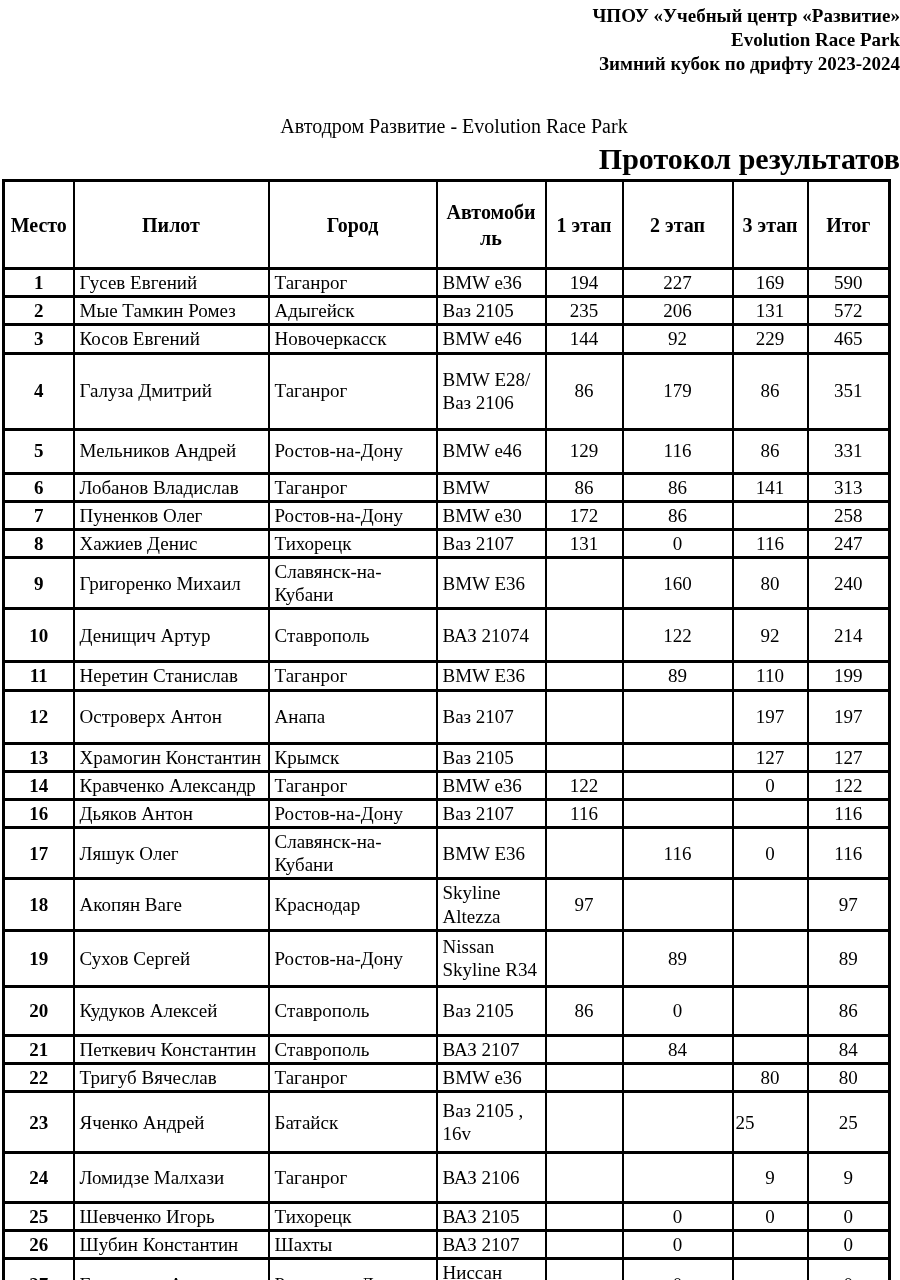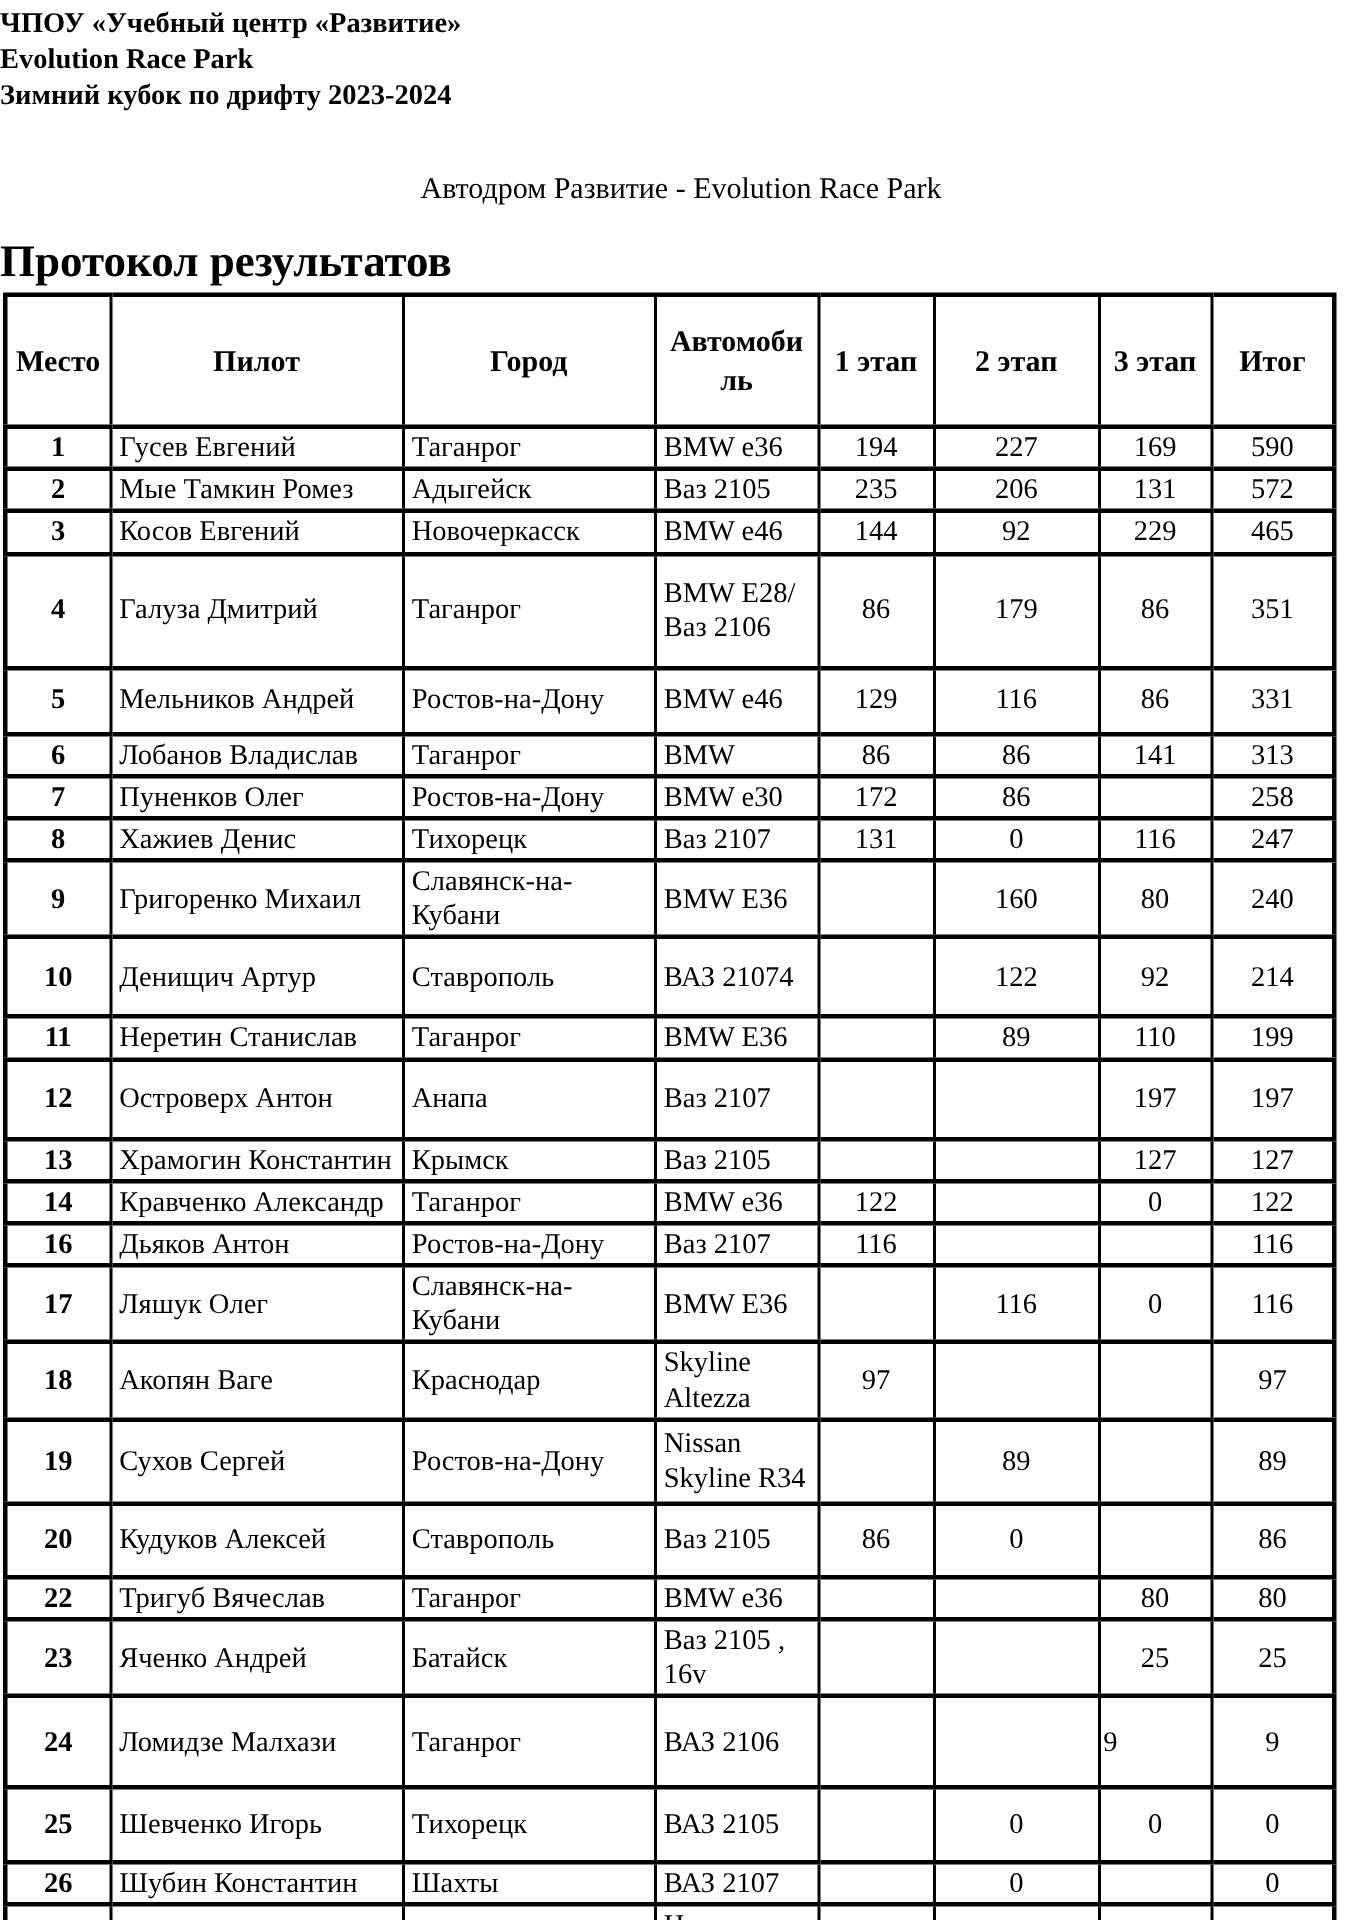--- a/index.html
+++ b/index.html
@@ -8,37 +8,37 @@
     position: relative;
     width: 900px;
     height: 1280px;
     background: #ffffff;
     color: #000000;
     font-family: "Liberation Serif", "DejaVu Serif", serif;
     overflow: hidden;
   }
   .org-header {
     padding-top: 4px;
-    text-align: left;
+    text-align: right;
   }
   .org-header .org-line {
     font-weight: bold;
     font-size: 19px;
     line-height: 24px;
   }
   .venue-line {
     margin-top: 38px;
     margin-left: 8px;
     font-size: 20px;
     line-height: 24px;
     text-align: center;
   }
   .doc-title {
-    margin-top: 20px;
-    text-align: left;
+    margin-top: 4px;
+    text-align: right;
     font-weight: bold;
     font-size: 30px;
     line-height: 34px;
   }
   table.results {
     margin-left: 2px;
     margin-top: 3px;
     border-collapse: collapse;
     table-layout: fixed;
     width: 886px;
@@ -317,20 +317,30 @@
           <td class="cell-place">20</td>
           <td class="cell-text">Кудуков Алексей</td>
           <td class="cell-text">Ставрополь</td>
           <td class="cell-text">Ваз 2105</td>
           <td class="cell-num">86</td>
           <td class="cell-num">0</td>
           <td class="cell-num"></td>
           <td class="cell-num">86</td>
         </tr>
         <tr>
+          <td class="cell-place">21</td>
+          <td class="cell-text">Петкевич Константин</td>
+          <td class="cell-text">Ставрополь</td>
+          <td class="cell-text">ВАЗ 2107</td>
+          <td class="cell-num"></td>
+          <td class="cell-num">84</td>
+          <td class="cell-num"></td>
+          <td class="cell-num">84</td>
+        </tr>
+        <tr>
           <td class="cell-place">22</td>
           <td class="cell-text">Тригуб Вячеслав</td>
           <td class="cell-text">Таганрог</td>
           <td class="cell-text">BMW e36</td>
           <td class="cell-num"></td>
           <td class="cell-num"></td>
           <td class="cell-num">80</td>
           <td class="cell-num">80</td>
         </tr>
         <tr>

